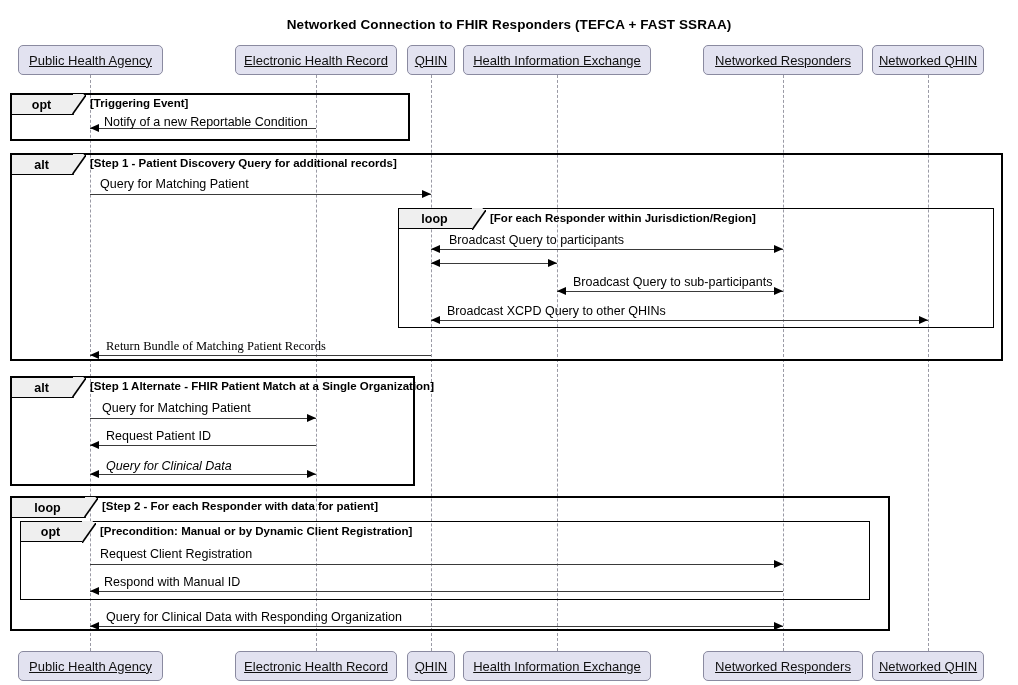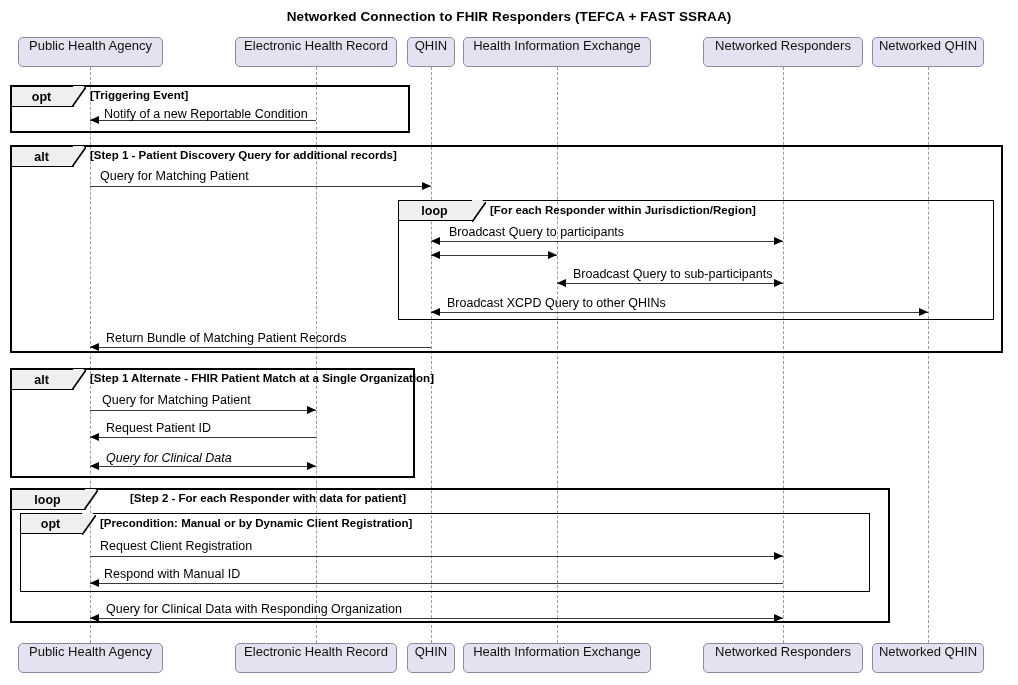--- a/index.html
+++ b/index.html
@@ -4,44 +4,45 @@
 <style>
   html,body{margin:0;padding:0;}
   body{
     width:1018px;height:685px;
     background:#ffffff;
     font-family:"Liberation Sans", sans-serif;
     color:#1a1a1a;
     overflow:hidden;
     position:relative;
   }
-  #canvas{position:absolute;left:0;top:0;width:1018px;height:570px;}
+  #canvas{position:absolute;left:0;top:8px;width:1018px;height:570px;}
   .abs{position:absolute;}
 
   
   .diagram-title{
     position:absolute;top:9px;left:0;width:1018px;
     text-align:center;
     font-size:13.5px;font-weight:bold;
     letter-spacing:.1px;
     color:#000;
   }
 
   
   .participant{
     position:absolute;
     box-sizing:border-box;
     background:#e2e2f0;
     border:1px solid #8a8aa0;
     border-radius:5px;
-    display:flex;justify-content:center;
+    display:flex;align-items:center;justify-content:center;
     font-size:13px;
     color:#111;
     white-space:nowrap;
     box-shadow:0 0 0 0 rgba(0,0,0,0);
+    text-decoration:underline;
   }
 
   
   .lifeline{
     position:absolute;
     width:0;
     border-left:1px dashed #9a9aa5;
   }
 
   
@@ -175,21 +176,21 @@
         <div class="frag-label" style="width: 74px;">
           <span>loop</span>
           <span class="corner"></span>
         </div>
       </div>
       <div class="abs" style="left: 84px; top: 490px; width: 14px; height: 20px; overflow: hidden;"><svg width="14" height="20">
           <polygon points="0,0 14,0 0,20" fill="#efefef" stroke="none"></polygon>
           <line x1="14" y1="0" x2="0" y2="20" stroke="#000" stroke-width="1.6"></line>
           <line x1="0" y1="20" x2="-14" y2="20" stroke="#000" stroke-width="1.6"></line>
         </svg></div>
-      <div class="frag-cond" style="left: 102px; top: 492px; margin-left: 28px;">[Step 2 - For each Responder with data for patient]</div>
+      <div class="frag-cond" style="left: 102px; top: 492px;">[Step 2 - For each Responder with data for patient]</div>
       <div class="fragment inner" style="left: 20px; top: 513px; width: 850px; height: 79px;">
         <div class="frag-label" style="width: 62px;">
           <span>opt</span>
           <span class="corner"></span>
         </div>
       </div>
       <div class="abs" style="left: 82px; top: 515px; width: 14px; height: 20px; overflow: hidden;"><svg width="14" height="20">
           <polygon points="0,0 14,0 0,20" fill="#efefef" stroke="none"></polygon>
           <line x1="14" y1="0" x2="0" y2="20" stroke="#000" stroke-width="1.6"></line>
           <line x1="0" y1="20" x2="-14" y2="20" stroke="#000" stroke-width="1.6"></line>
@@ -213,21 +214,21 @@
       <div class="msg-line" style="left: 557px; top: 283px; width: 226px;"></div>
       <div class="arrow-head arrow-right" style="top: 279px; left: 774px;"></div>
       <div class="arrow-head arrow-left" style="top: 279px; left: 557px;"></div>
       <div class="msg-label" style="left: 573px; top: 267px;">Broadcast Query to sub-participants</div>
       <div class="msg-line" style="left: 431px; top: 312px; width: 497px;"></div>
       <div class="arrow-head arrow-right" style="top: 308px; left: 919px;"></div>
       <div class="arrow-head arrow-left" style="top: 308px; left: 431px;"></div>
       <div class="msg-label" style="left: 447px; top: 296px;">Broadcast XCPD Query to other QHINs</div>
       <div class="msg-line" style="left: 90px; top: 347px; width: 341px;"></div>
       <div class="arrow-head arrow-left" style="top: 343px; left: 90px;"></div>
-      <div class="msg-label" style="left: 106px; top: 331px;">Return Bundle of Matching Patient Records</div>
+      <div class="msg-label" style="left: 106px; top: 331px; font-family: Liberation Serif, serif;">Return Bundle of Matching Patient Records</div>
       <div class="msg-line" style="left: 90px; top: 410px; width: 226px;"></div>
       <div class="arrow-head arrow-right" style="top: 406px; left: 307px;"></div>
       <div class="msg-label" style="left: 102px; top: 393px;">Query for Matching Patient</div>
       <div class="msg-line" style="left: 90px; top: 437px; width: 226px;"></div>
       <div class="arrow-head arrow-left" style="top: 433px; left: 90px;"></div>
       <div class="msg-label" style="left: 106px; top: 421px;">Request Patient ID</div>
       <div class="msg-line" style="left: 90px; top: 466px; width: 226px;"></div>
       <div class="arrow-head arrow-right" style="top: 462px; left: 307px;"></div>
       <div class="arrow-head arrow-left" style="top: 462px; left: 90px;"></div>
       <div class="msg-label" style="left: 106px; top: 451px; font-style: italic;">Query for Clinical Data</div>

